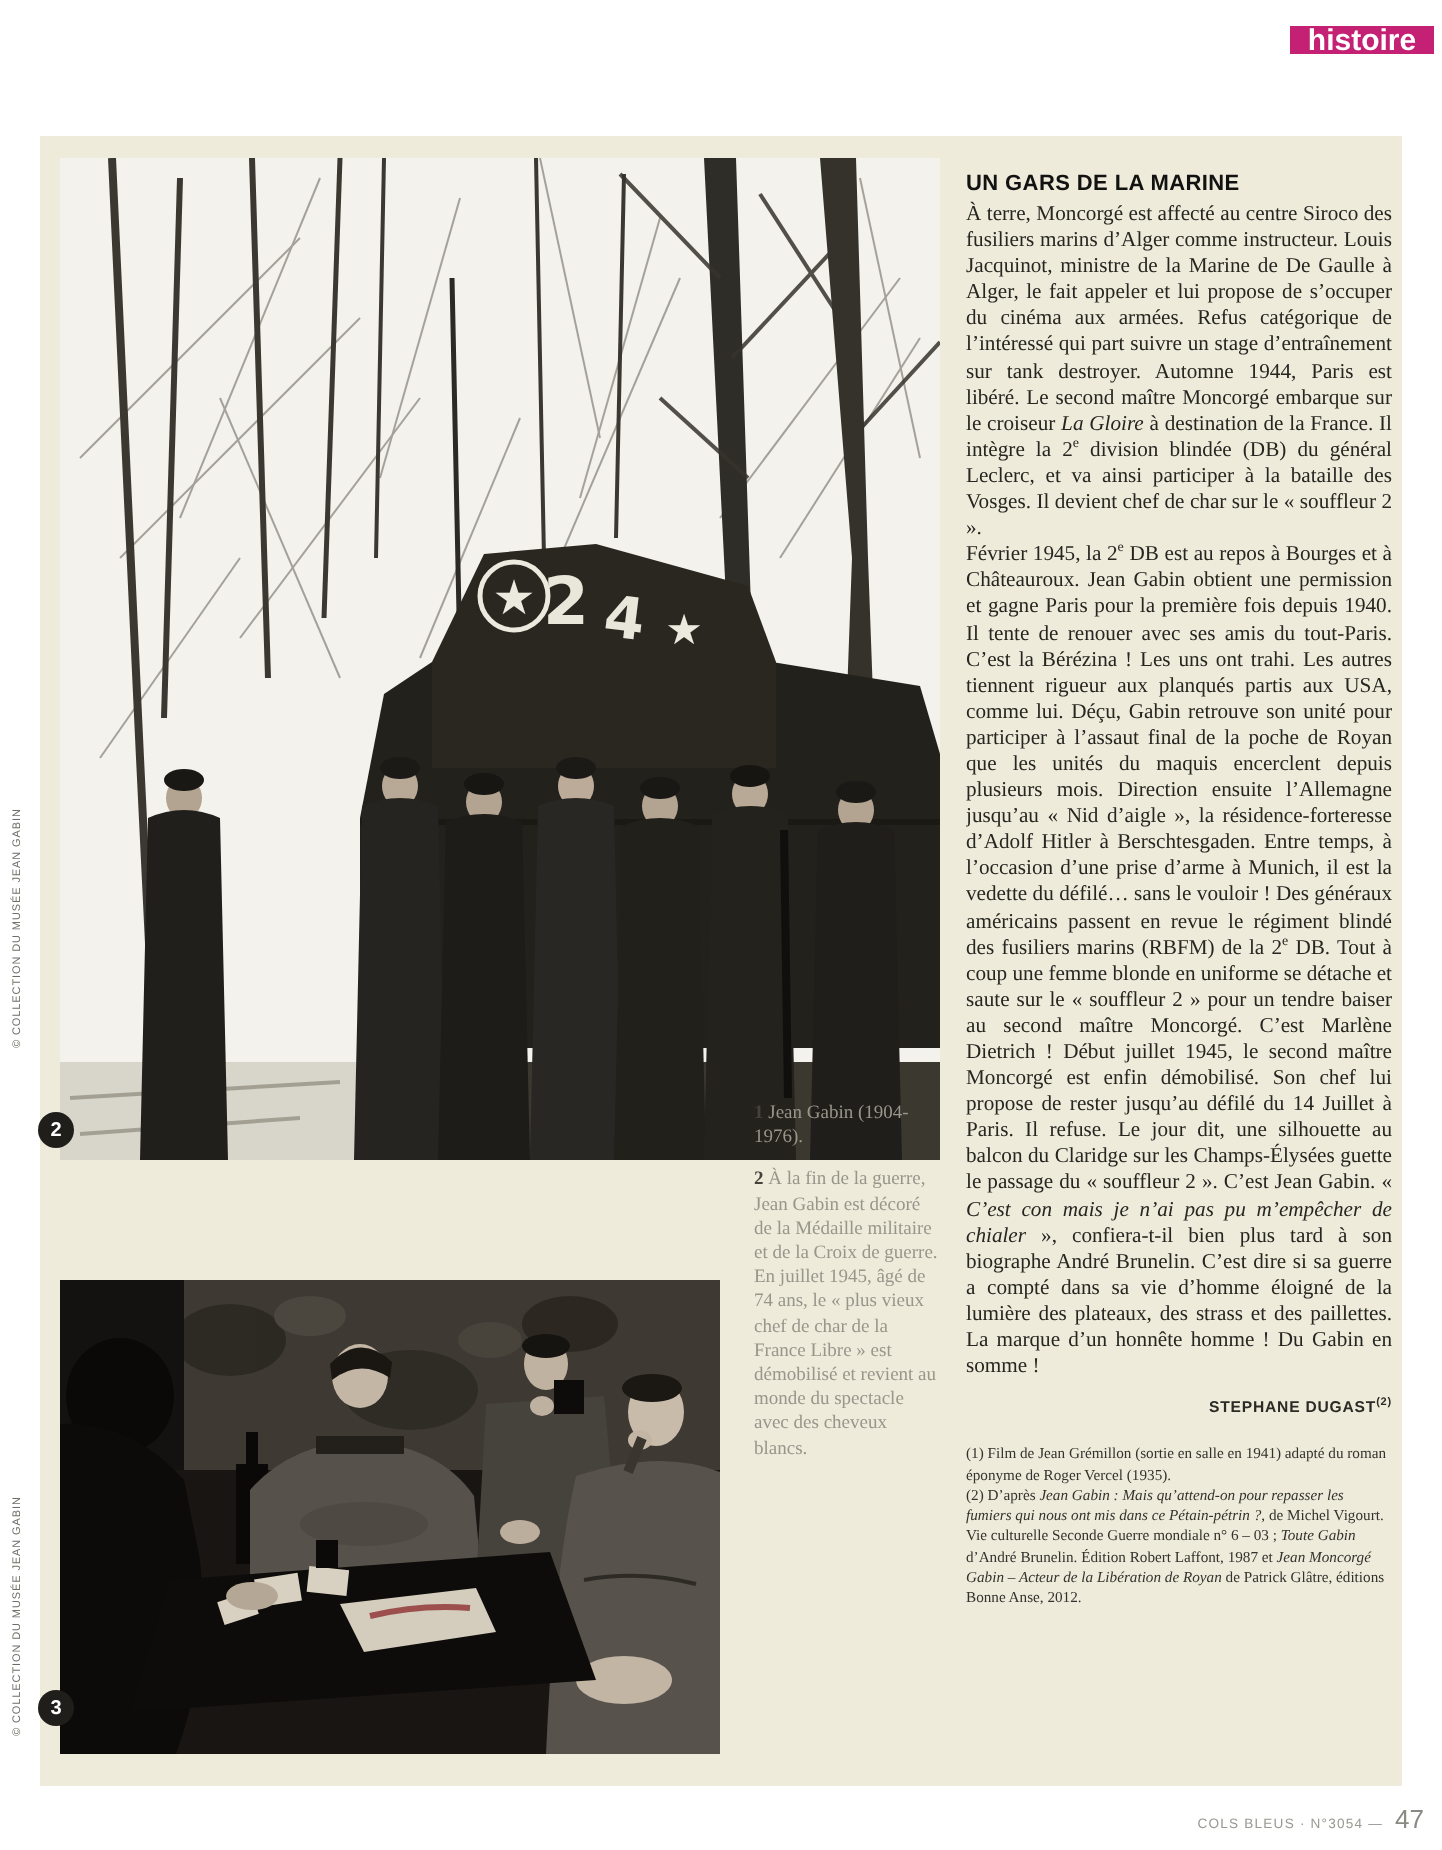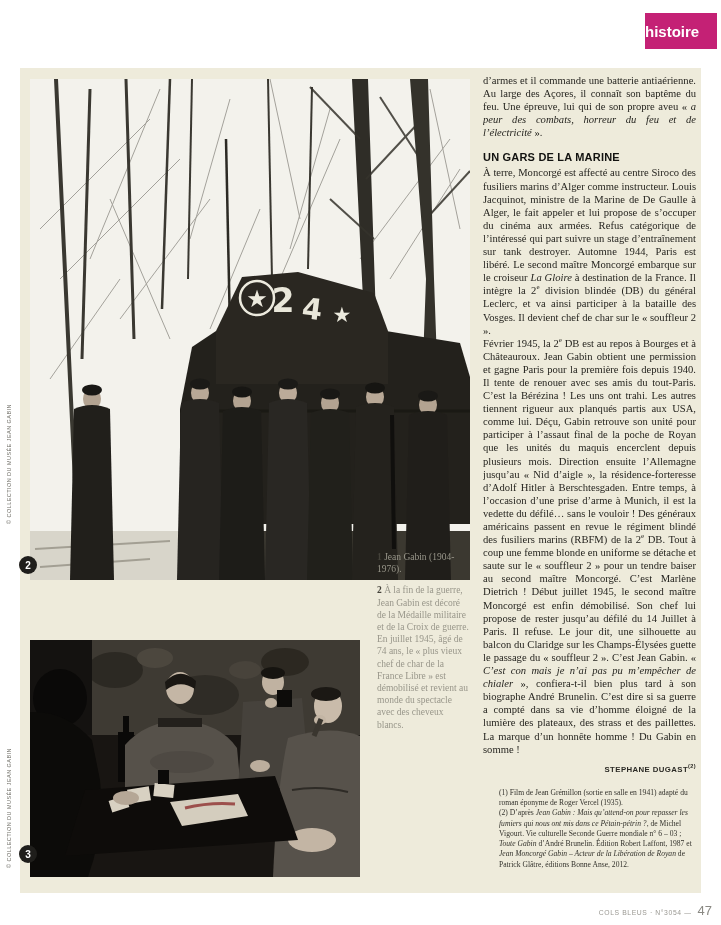--- a/index.html
+++ b/index.html
@@ -1,20 +1,20 @@
 <!DOCTYPE html>
 <html lang="fr"><head>
 <meta charset="utf-8">
 <style>
   html,body{margin:0;padding:0;background:#fff;}
   #page{position:relative;width:721px;height:925px;background:#ffffff;overflow:hidden;
         font-family:"Liberation Serif",serif;color:#262520;}
   
-  #tab{position:absolute;right:4px;top:13px;width:72px;height:36px;background:#c42175;
-       display:flex;align-items:center;}
+  #tab{position:absolute;right:4px;top:13px;width:72px;height:14px;background:#c42175;
+       display:flex;align-items:center;justify-content:center;}
   #tab span{font-family:"Liberation Sans",sans-serif;font-weight:bold;font-size:15px;color:#fff;}
   
   #cream{position:absolute;left:20px;top:68px;width:681px;height:825px;background:#eeebdb;}
   
   .photo{position:absolute;overflow:hidden;background:#111;}
   #photo-tank{left:30px;top:79px;width:440px;height:501px;}
   #photo-cards{left:30px;top:640px;width:330px;height:237px;}
   .badge{position:absolute;width:18px;height:18px;border-radius:50%;background:#1f1e1b;
          display:flex;align-items:center;justify-content:center;z-index:5;}
   .badge span{font-family:"Liberation Sans",sans-serif;font-weight:bold;font-size:10px;color:#fff;}
@@ -37,21 +37,21 @@
              hyphens:auto;-webkit-hyphens:auto;}
   #article p i{font-style:italic;}
   #article sup{font-size:7px;line-height:0;}
   #heading{font-family:"Liberation Sans",sans-serif;font-weight:bold;font-size:11px;
            letter-spacing:.2px;color:#121210;margin:12px 0 3px 0;}
   #byline{font-family:"Liberation Sans",sans-serif;font-size:7.8px;font-weight:bold;
           letter-spacing:.4px;color:#2b2a25;text-align:right;margin-top:9px;}
   #byline sup{font-size:5.5px;}
   .footnote{font-size:7.6px !important;line-height:10.3px !important;color:#33322c;
             text-align:left !important;}
-  #footnotes{margin-top:14px;margin-left:16px;}
+  #footnotes{margin-top:14px;}
   
   #folio{position:absolute;right:9px;top:901px;white-space:nowrap;text-align:right;}
   #folio .small{font-family:"Liberation Sans",sans-serif;font-size:6.8px;letter-spacing:.6px;
                 color:#9a9892;}
   #folio .num{font-family:"Liberation Sans",sans-serif;font-size:13px;color:#8a8983;
               margin-left:2px;text-align:right;}
   svg{display:block;}
 </style>
 </head>
 <body>
@@ -235,21 +235,20 @@
 
   <div id="credit-top" class="credit">© COLLECTION DU MUSÉE JEAN GABIN</div>
   <div id="credit-bottom" class="credit">© COLLECTION DU MUSÉE JEAN GABIN</div>
 
   <div id="captions">
     <p class="cap"><b>1</b> <span>Jean Gabin (1904-1976).</span></p>
     <p class="cap"><b>2</b> <span>À la fin de la guerre, Jean Gabin est décoré de la Médaille militaire et de la Croix de guerre. En juillet 1945, âgé de 74 ans, le « plus vieux chef de char de la France Libre » est démobilisé et revient au monde du spectacle avec des cheveux blancs.</span></p>
   </div>
 
   <div id="article">
-    <p>d’armes et il commande une batterie antiaérienne. Au large des Açores, il connaît son baptême du feu. Une épreuve, lui qui de son propre aveu « <i>a peur des combats, horreur du feu et de l’électricité</i> ».</p>
     <div id="heading">UN GARS DE LA MARINE</div>
     <p>À terre, Moncorgé est affecté au centre Siroco des fusiliers marins d’Alger comme instructeur. Louis Jacquinot, ministre de la Marine de De Gaulle à Alger, le fait appeler et lui propose de s’occuper du cinéma aux armées. Refus catégorique de l’intéressé qui part suivre un stage d’entraînement sur tank destroyer. Automne 1944, Paris est libéré. Le second maître Moncorgé embarque sur le croiseur <i>La Gloire</i> à destination de la France. Il intègre la 2<sup>e</sup> division blindée (DB) du général Leclerc, et va ainsi participer à la bataille des Vosges. Il devient chef de char sur le « souffleur 2 ».</p>
     <p>Février 1945, la 2<sup>e</sup> DB est au repos à Bourges et à Châteauroux. Jean Gabin obtient une permission et gagne Paris pour la première fois depuis 1940. Il tente de renouer avec ses amis du tout-Paris. C’est la Bérézina ! Les uns ont trahi. Les autres tiennent rigueur aux planqués partis aux USA, comme lui. Déçu, Gabin retrouve son unité pour participer à l’assaut final de la poche de Royan que les unités du maquis encerclent depuis plusieurs mois. Direction ensuite l’Allemagne jusqu’au « Nid d’aigle », la résidence-forteresse d’Adolf Hitler à Berschtesgaden. Entre temps, à l’occasion d’une prise d’arme à Munich, il est la vedette du défilé… sans le vouloir ! Des généraux américains passent en revue le régiment blindé des fusiliers marins (RBFM) de la 2<sup>e</sup> DB. Tout à coup une femme blonde en uniforme se détache et saute sur le « souffleur 2 » pour un tendre baiser au second maître Moncorgé. C’est Marlène Dietrich ! Début juillet 1945, le second maître Moncorgé est enfin démobilisé. Son chef lui propose de rester jusqu’au défilé du 14 Juillet à Paris. Il refuse. Le jour dit, une silhouette au balcon du Claridge sur les Champs-Élysées guette le passage du « souffleur 2 ». C’est Jean Gabin. « <i>C’est con mais je n’ai pas pu m’empêcher de chialer</i> », confiera-t-il bien plus tard à son biographe André Brunelin. C’est dire si sa guerre a compté dans sa vie d’homme éloigné de la lumière des plateaux, des strass et des paillettes. La marque d’un honnête homme ! Du Gabin en somme !</p>
     <div id="byline">STEPHANE DUGAST<sup>(2)</sup></div>
     <div id="footnotes">
       <p class="footnote">(1) Film de Jean Grémillon (sortie en salle en 1941) adapté du roman éponyme de Roger Vercel (1935).</p>
       <p class="footnote">(2) D’après <i>Jean Gabin : Mais qu’attend-on pour repasser les fumiers qui nous ont mis dans ce Pétain-pétrin ?</i>, de Michel Vigourt. Vie culturelle Seconde Guerre mondiale n° 6 – 03 ; <i>Toute Gabin</i> d’André Brunelin. Édition Robert Laffont, 1987 et <i>Jean Moncorgé Gabin – Acteur de la Libération de Royan</i> de Patrick Glâtre, éditions Bonne Anse, 2012.</p>
     </div>
   </div>
 

